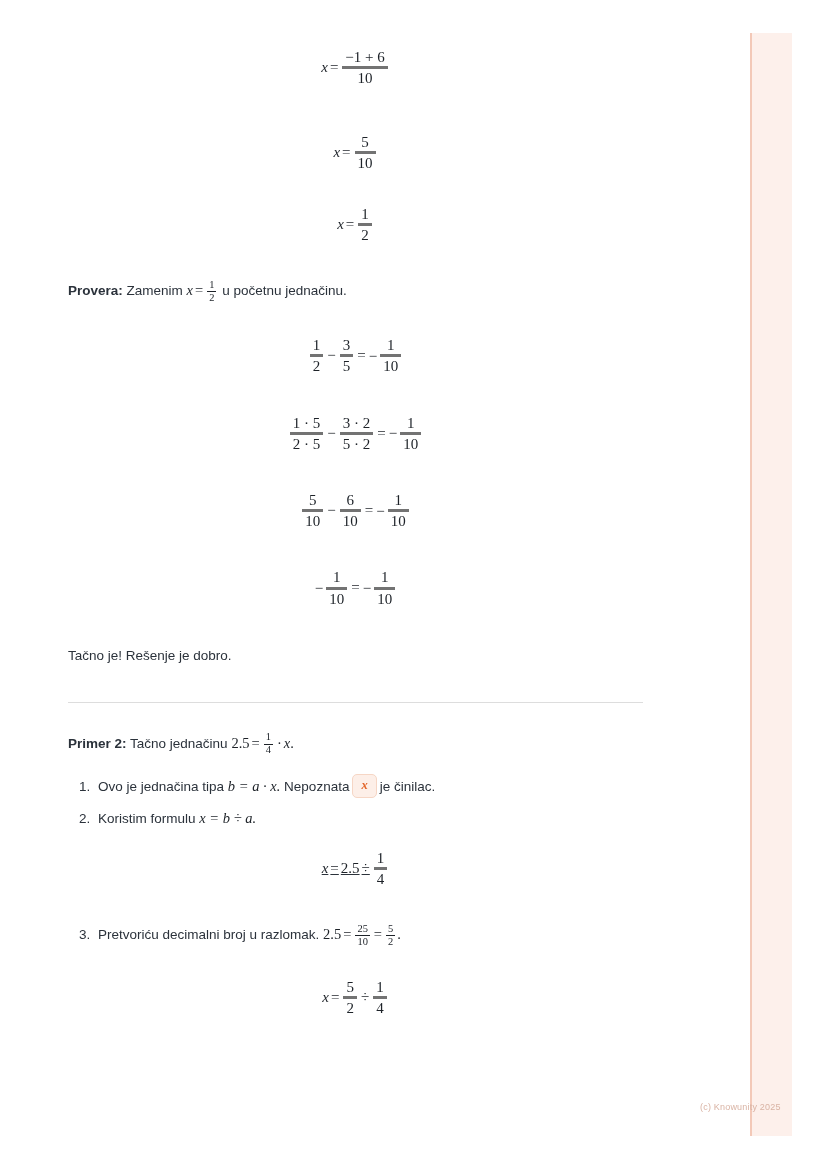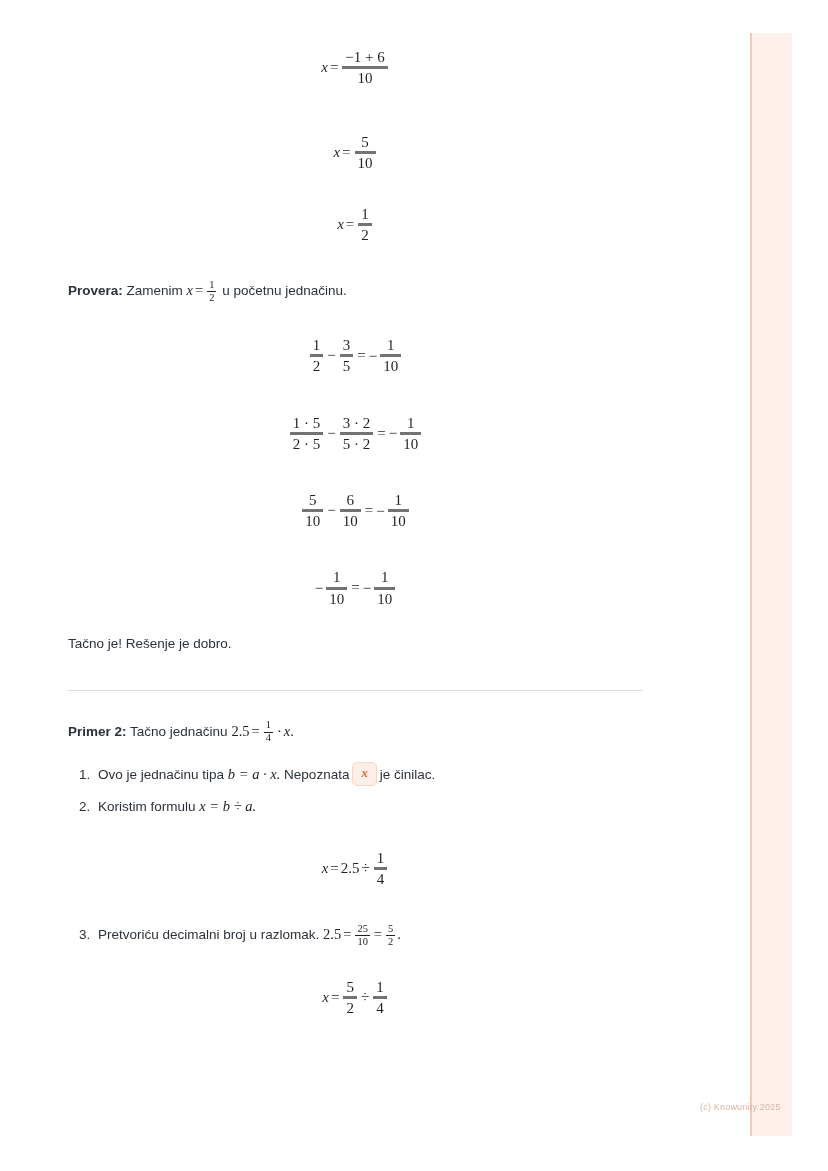--- a/index.html
+++ b/index.html
@@ -226,46 +226,46 @@
       <span class="frac"><span class="num mn">5</span><span class="den mn">10</span></span><span class="mo">−</span><span class="frac"><span class="num mn">6</span><span class="den mn">10</span></span><span class="mo">=</span><span class="neg-sign mo-tight">−</span><span class="frac"><span class="num mn">1</span><span class="den mn">10</span></span>
     </span>
   </div>
 
   <div class="eq-block" style="margin-top:40px;">
     <span class="math">
       <span class="neg-sign mo-tight">−</span><span class="frac"><span class="num mn">1</span><span class="den mn">10</span></span><span class="mo">=</span><span class="neg-sign mo-tight">−</span><span class="frac"><span class="num mn">1</span><span class="den mn">10</span></span>
     </span>
   </div>
 
-  <div class="para" style="margin-top:26px;">
+  <div class="para" style="margin-top:38px;">
     <span>Tačno je! Rešenje je dobro.</span>
   </div>
 
   <hr class="divider" style="margin-top:36px; margin-bottom:0;">
 
   <div class="para" style="margin-top:30px;">
     <span class="bold-lead">Primer 2:</span>
     <span>Tačno jednačinu</span>
     <span class="math-inline"><span class="mn">2.5</span><span class="mo">=</span><span class="frac-s"><span class="num mn">1</span><span class="den mn">4</span></span><span class="mo">·</span><span class="mi">x</span><span class="mn">.</span></span>
   </div>
 
 
   <ol class="steps" style="margin-top:18px;">
     <li>
-      <span>Ovo je jednačinu tipa</span>
+      <span>Ovo je jednačina tipa</span>
       <span class="math-inline mi">b = a · x.</span>
       <span>Nepoznata</span><span class="var-chip">x</span><span>je činilac.</span>
     </li>
     <li style="margin-top:8px;">
       <span>Koristim formulu</span>
       <span class="math-inline mi">x = b ÷ a.</span>
     </li>
   </ol>
 
-  <div class="eq-block" style="margin-top:33px;">
+  <div class="eq-block" style="margin-top:21px;text-decoration:underline;">
     <span class="math">
       <span class="mi">x</span><span class="mo">=</span><span class="mn">2.5</span><span class="mo">÷</span><span class="frac"><span class="num mn">1</span><span class="den mn">4</span></span>
     </span>
   </div>
 
   <ol class="steps" start="3" style="margin-top:35px;">
     <li>
       <span>Pretvoriću decimalni broj u razlomak.</span>
       <span class="math-inline"><span class="mn">2.5</span><span class="mo">=</span><span class="frac-s"><span class="num mn">25</span><span class="den mn">10</span></span><span class="mo">=</span><span class="frac-s"><span class="num mn">5</span><span class="den mn">2</span></span><span class="mn">.</span></span>
     </li>

